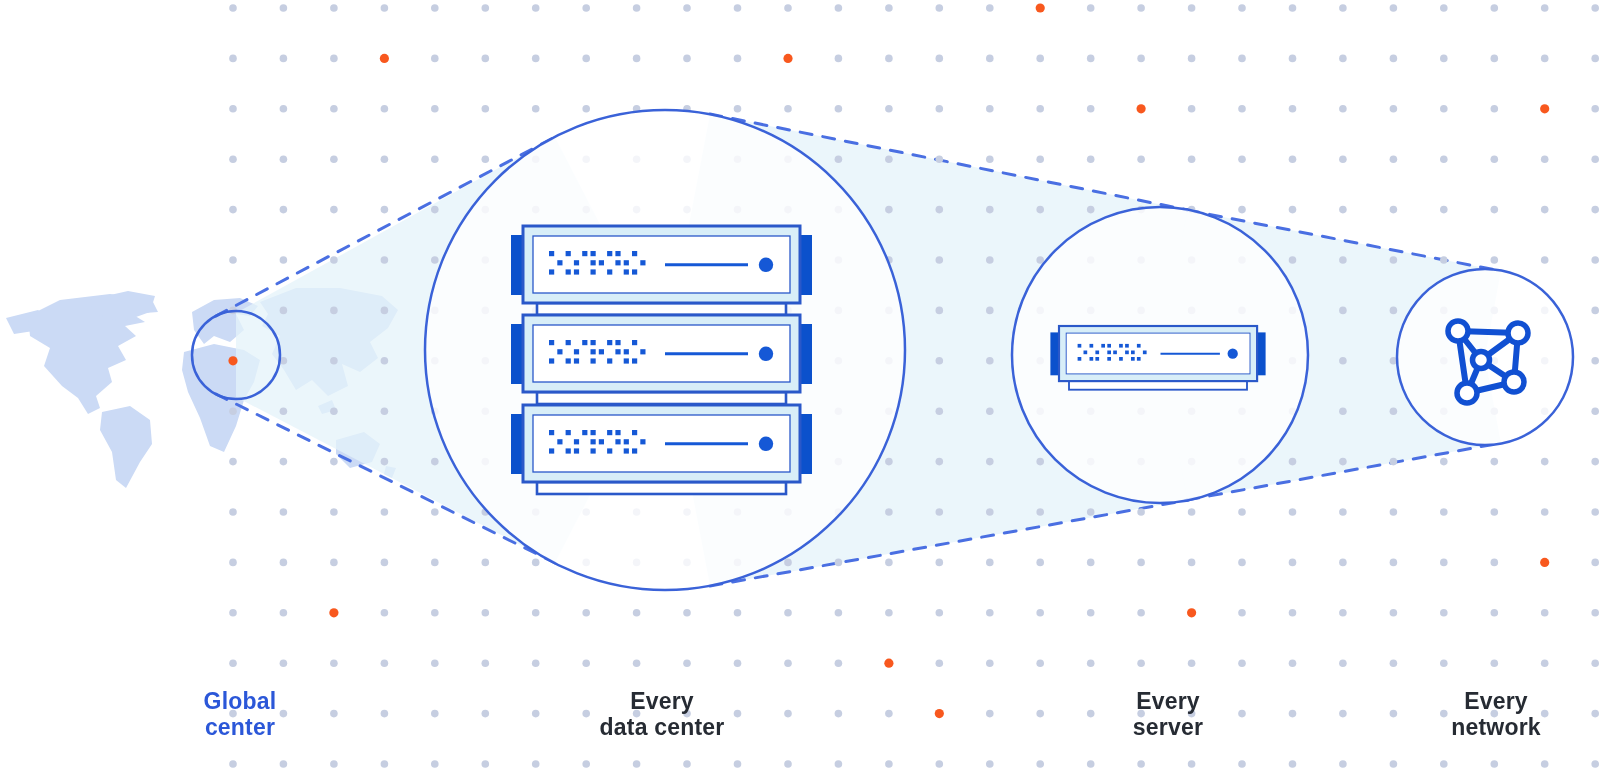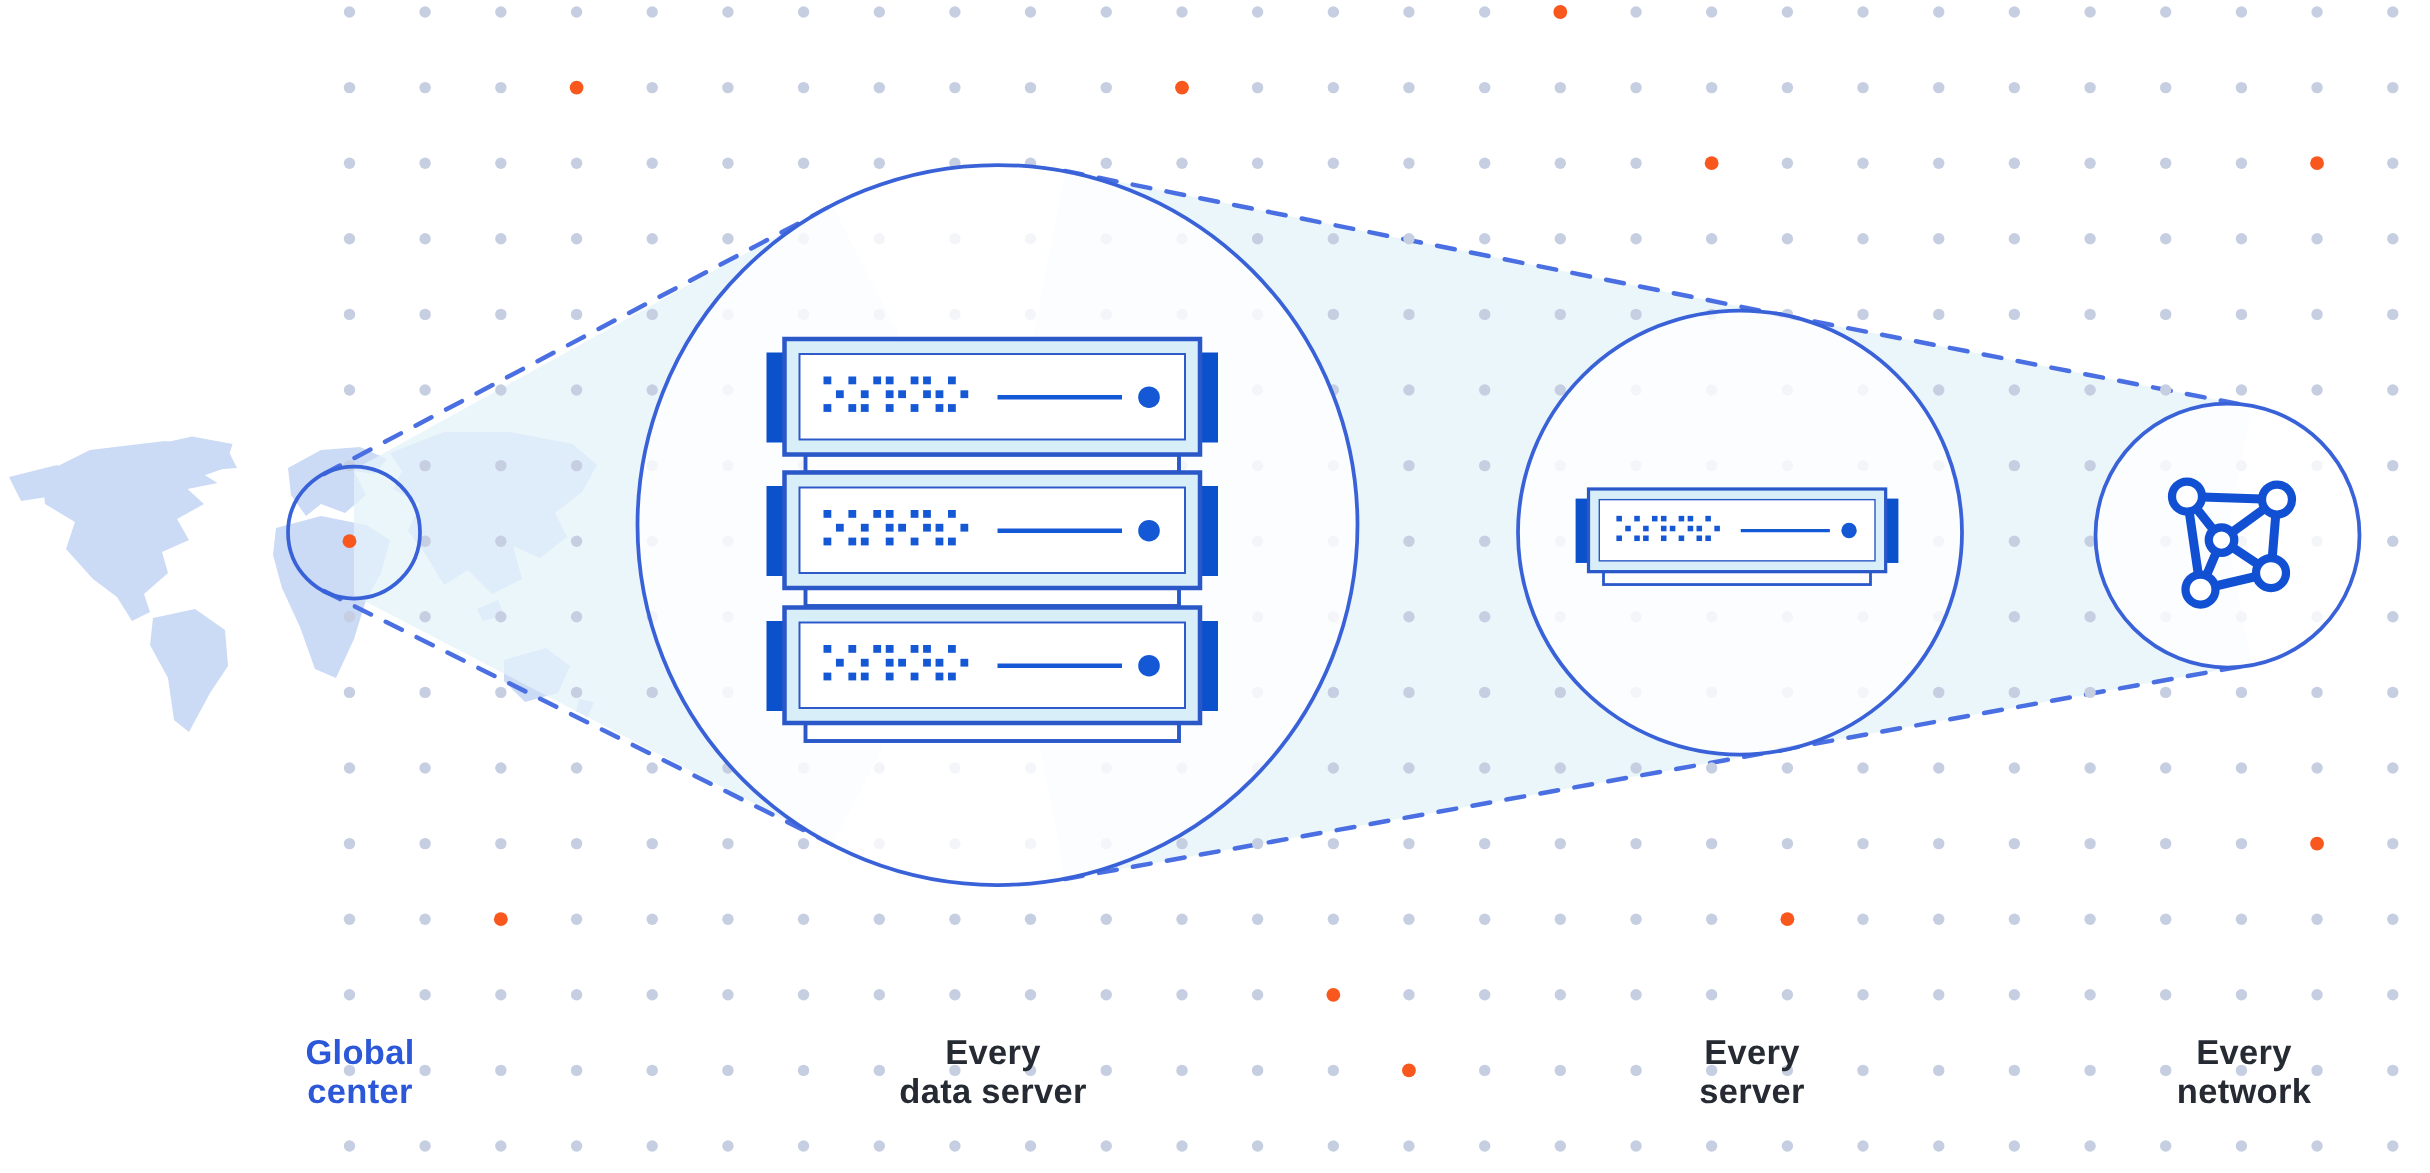--- a/index.html
+++ b/index.html
@@ -649,21 +649,21 @@
       </g>
     </g>
   </svg>
 
   <div class="caption accent" style="left: 240px; color: rgb(43, 87, 216);">
     <span class="cline">Global</span>
     <span class="cline">center</span>
   </div>
   <div class="caption" style="left: 662px; color: rgb(38, 43, 51);">
     <span class="cline">Every</span>
-    <span class="cline">data server</span>
+    <span class="cline">data center</span>
   </div>
   <div class="caption" style="left: 1168px; color: rgb(38, 43, 51);">
     <span class="cline">Every</span>
     <span class="cline">server</span>
   </div>
   <div class="caption" style="left: 1496px; color: rgb(38, 43, 51);">
     <span class="cline">Every</span>
     <span class="cline">network</span>
   </div>
 </div>

